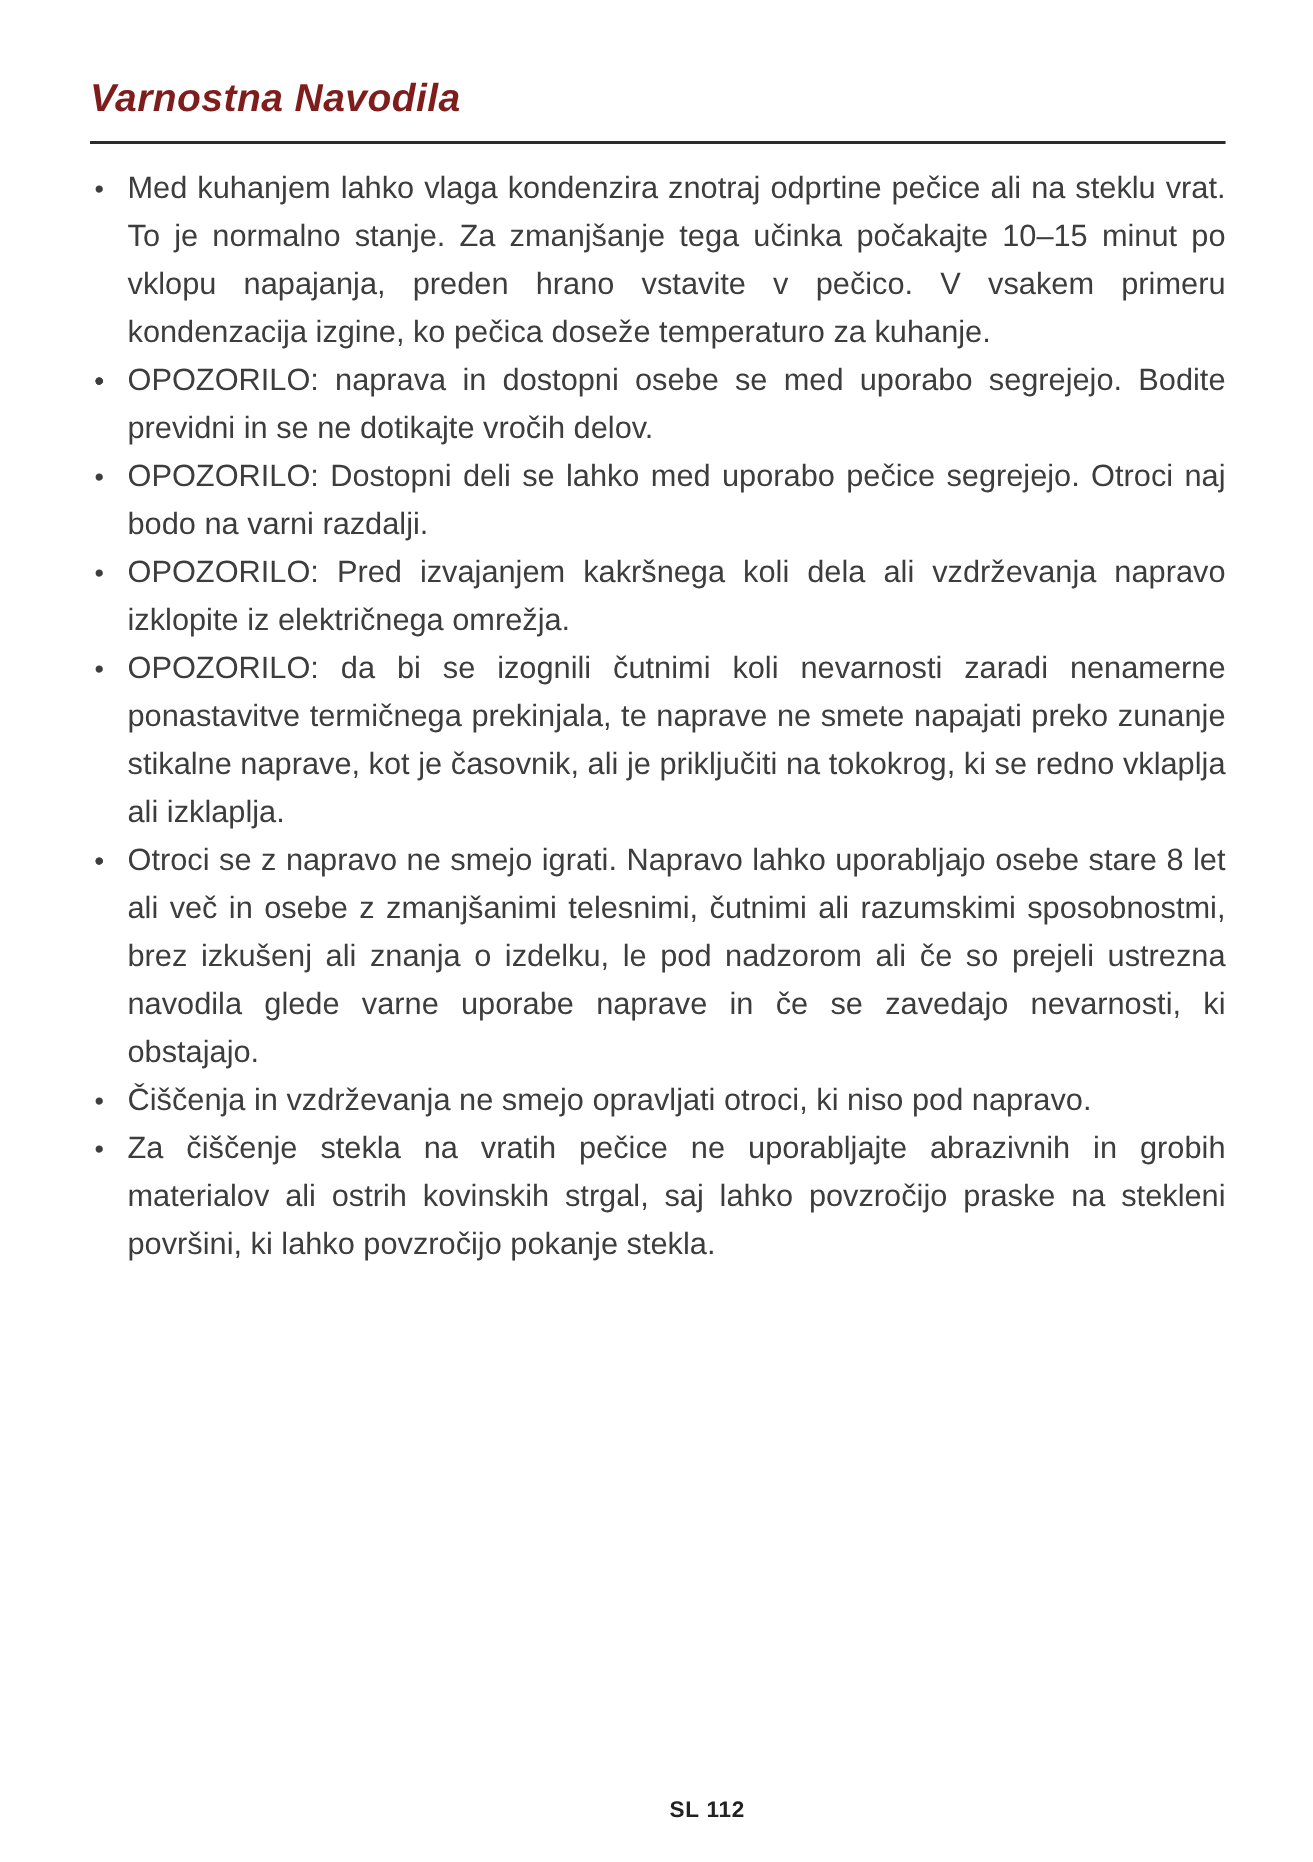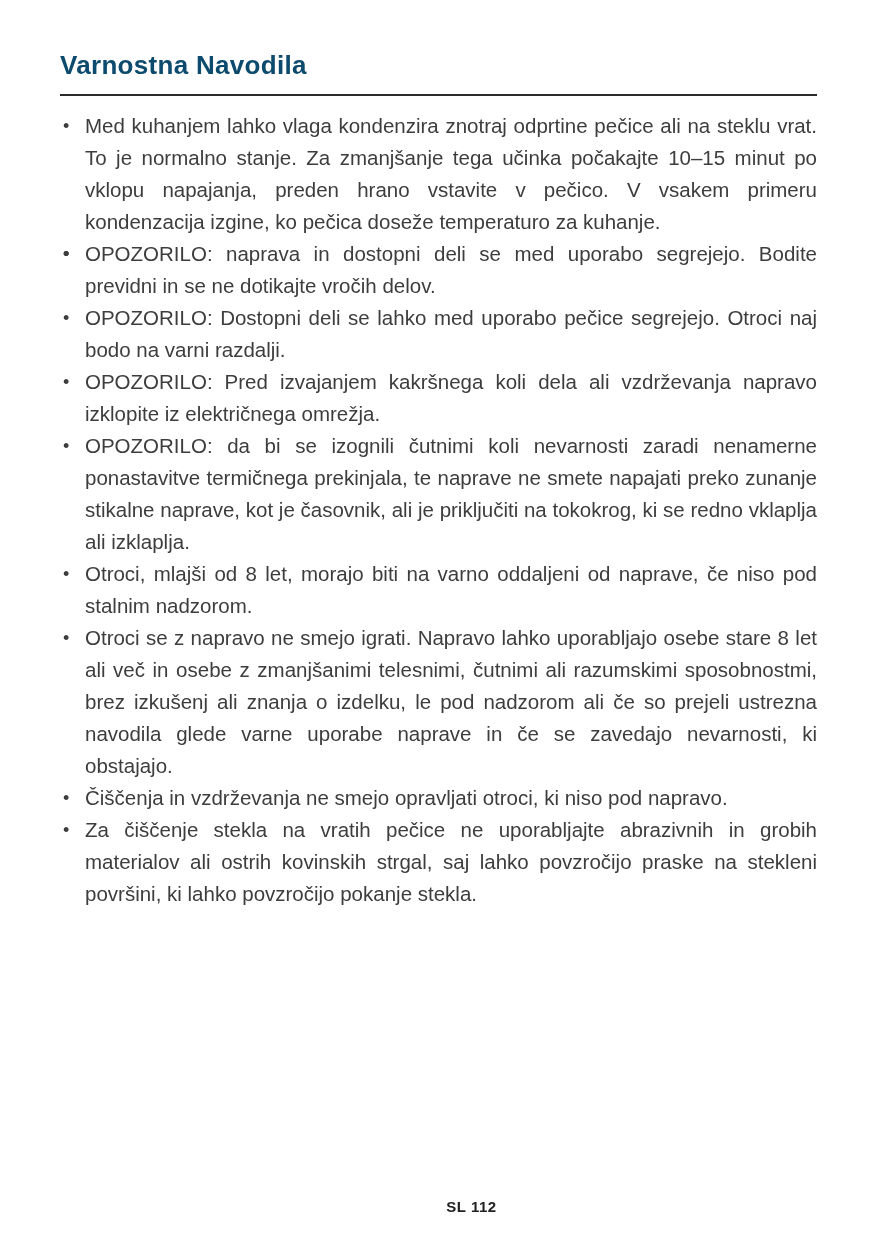--- a/index.html
+++ b/index.html
@@ -15,23 +15,24 @@
     color: #3d3d3d;
     overflow: hidden;
   }
   .page {
     box-sizing: border-box;
     padding: 50px 58px 0 60px;
   }
   .title {
     font-size: 26px;
     font-weight: bold;
-    color: #0c4a6e;
+    color: #7f1d1d;
     letter-spacing: 0.3px;
     margin: 0 0 13px 0;
+    font-style: italic;
   }
   .rule {
     height: 0;
     border-top: 2px solid #2b2b2b;
     margin: 0 0 14px 0;
   }
   ul.bullet-list {
     list-style: none;
     margin: 0;
     padding: 0;
@@ -77,37 +78,36 @@
       <span>Med kuhanjem lahko vlaga kondenzira znotraj odprtine pečice ali na steklu vrat. To je normalno stanje. Za zmanjšanje tega učinka počakajte 10–15 minut po vklopu napajanja, preden hrano vstavite v pečico. V vsakem primeru kondenzacija izgine, ko pečica doseže temperaturo za kuhanje.</span>
     </li>
     <li>
       <span class="bullet">•</span>
     </li>
     <li>
       <span class="bullet">•</span>
     </li>
     <li>
       <span class="bullet">•</span>
-      <span>OPOZORILO: naprava in dostopni deli se med uporabo segrejejo. Bodite previdni in se ne dotikajte vročih delov.</span>
+      <span>OPOZORILO: naprava in dostopni osebe se med uporabo segrejejo. Bodite previdni in se ne dotikajte vročih delov.</span>
     </li>
     <li>
       <span class="bullet">•</span>
       <span>OPOZORILO: Dostopni deli se lahko med uporabo pečice segrejejo. Otroci naj bodo na varni razdalji.</span>
     </li>
     <li>
       <span class="bullet">•</span>
       <span>OPOZORILO: Pred izvajanjem kakršnega koli dela ali vzdrževanja napravo izklopite iz električnega omrežja.</span>
     </li>
     <li>
       <span class="bullet">•</span>
       <span>OPOZORILO: da bi se izognili čutnimi koli nevarnosti zaradi nenamerne ponastavitve termičnega prekinjala, te naprave ne smete napajati preko zunanje stikalne naprave, kot je časovnik, ali je priključiti na tokokrog, ki se redno vklaplja ali izklaplja.</span>
     </li>
     <li>
       <span class="bullet">•</span>
-      <span>Otroci, mlajši od 8 let, morajo biti na varno oddaljeni od naprave, če niso pod stalnim nadzorom.</span>
     </li>
     <li>
       <span class="bullet">•</span>
       <span>Otroci se z napravo ne smejo igrati. Napravo lahko uporabljajo osebe stare 8 let ali več in osebe z zmanjšanimi telesnimi, čutnimi ali razumskimi sposobnostmi, brez izkušenj ali znanja o izdelku, le pod nadzorom ali če so prejeli ustrezna navodila glede varne uporabe naprave in če se zavedajo nevarnosti, ki obstajajo.</span>
     </li>
     <li>
       <span class="bullet">•</span>
       <span>Čiščenja in vzdrževanja ne smejo opravljati otroci, ki niso pod napravo.</span>
     </li>
     <li>

